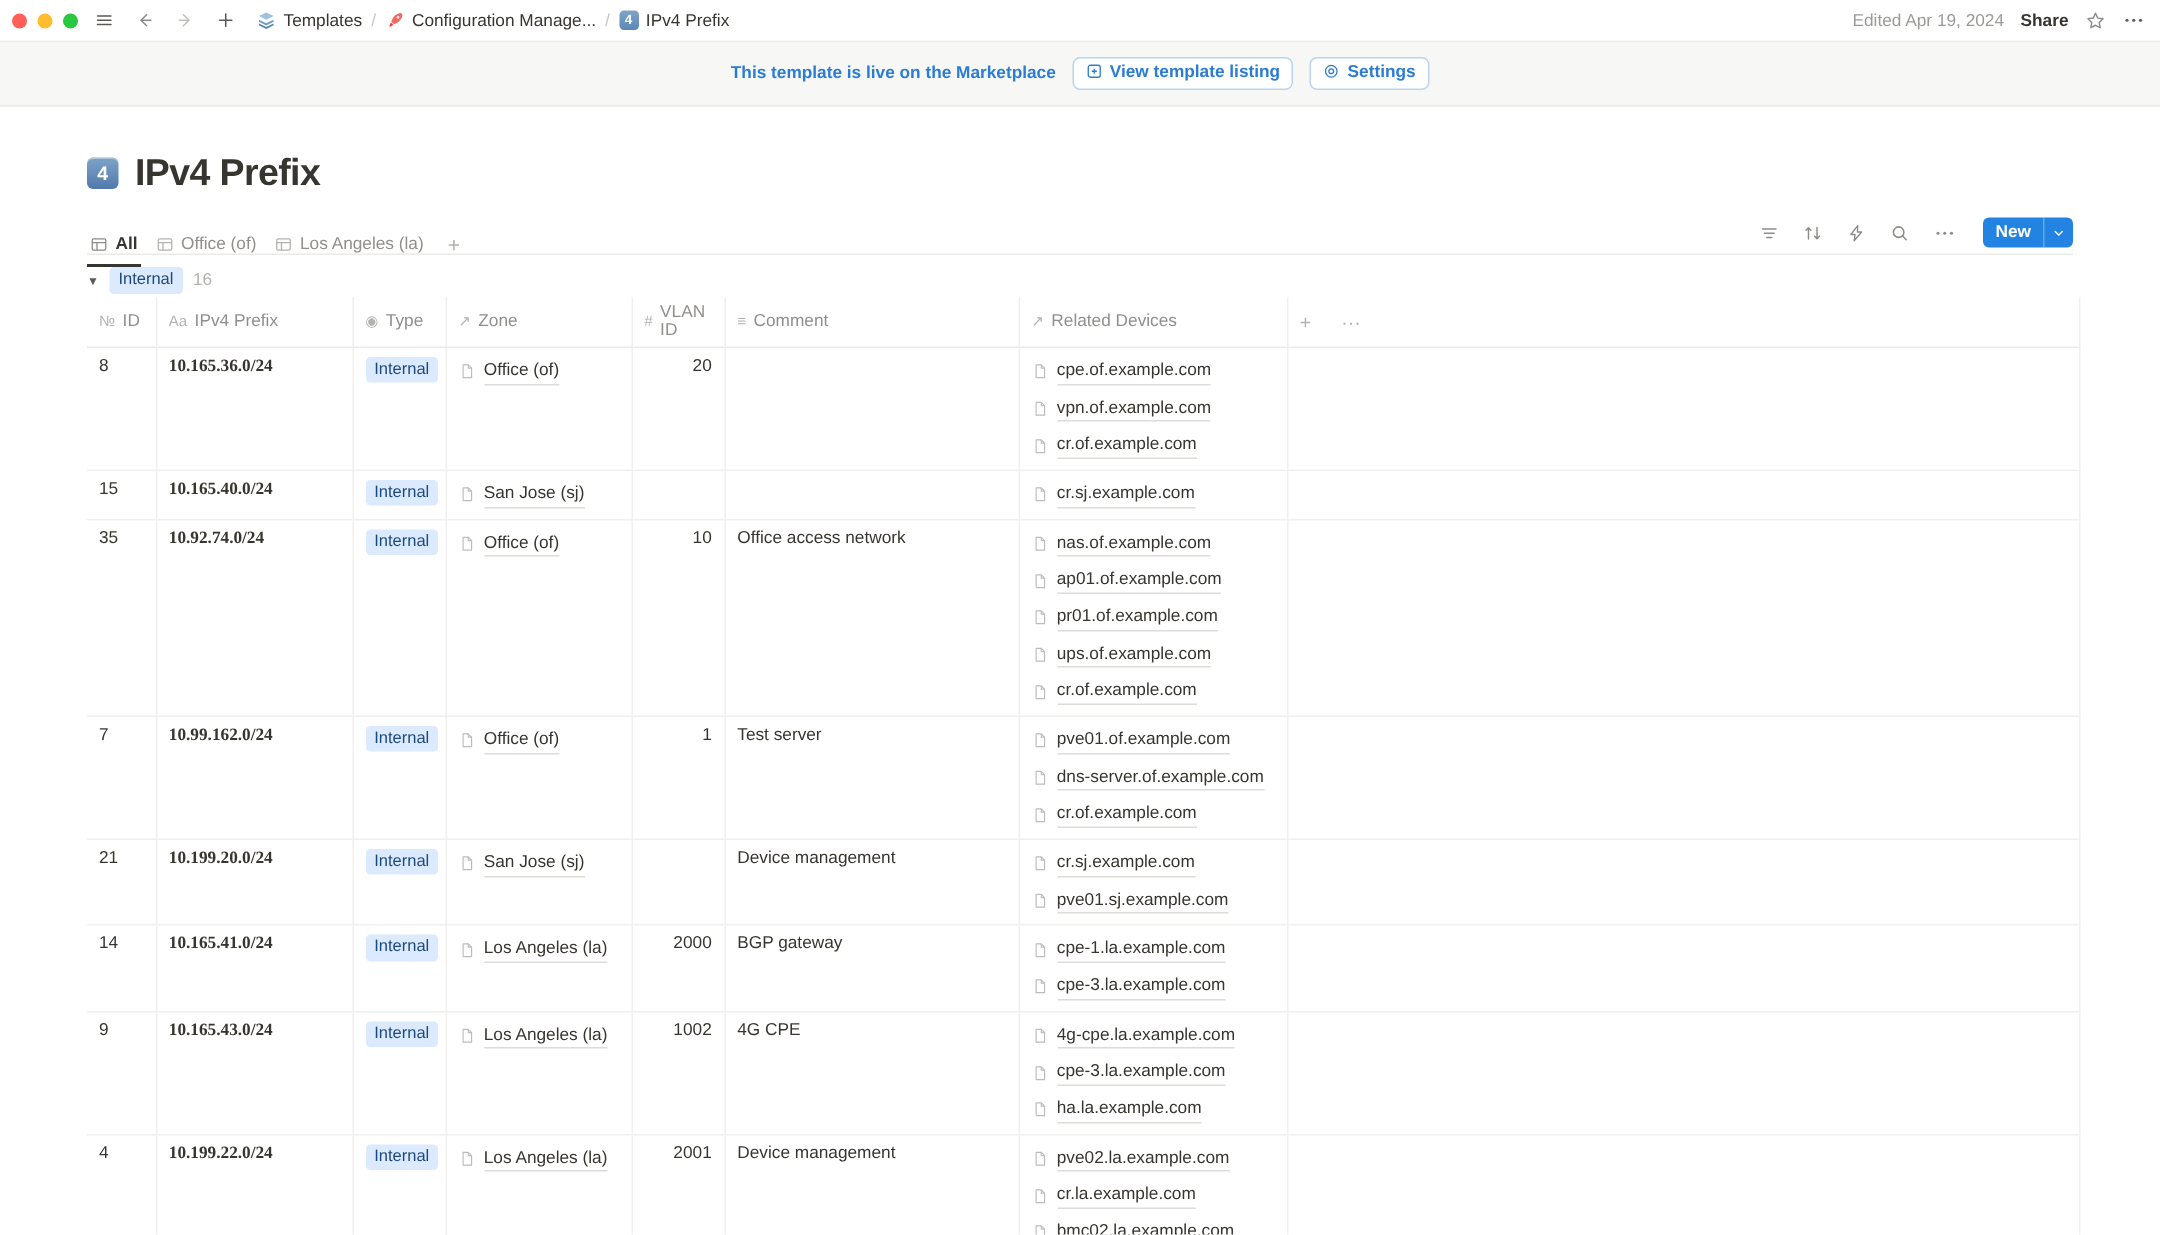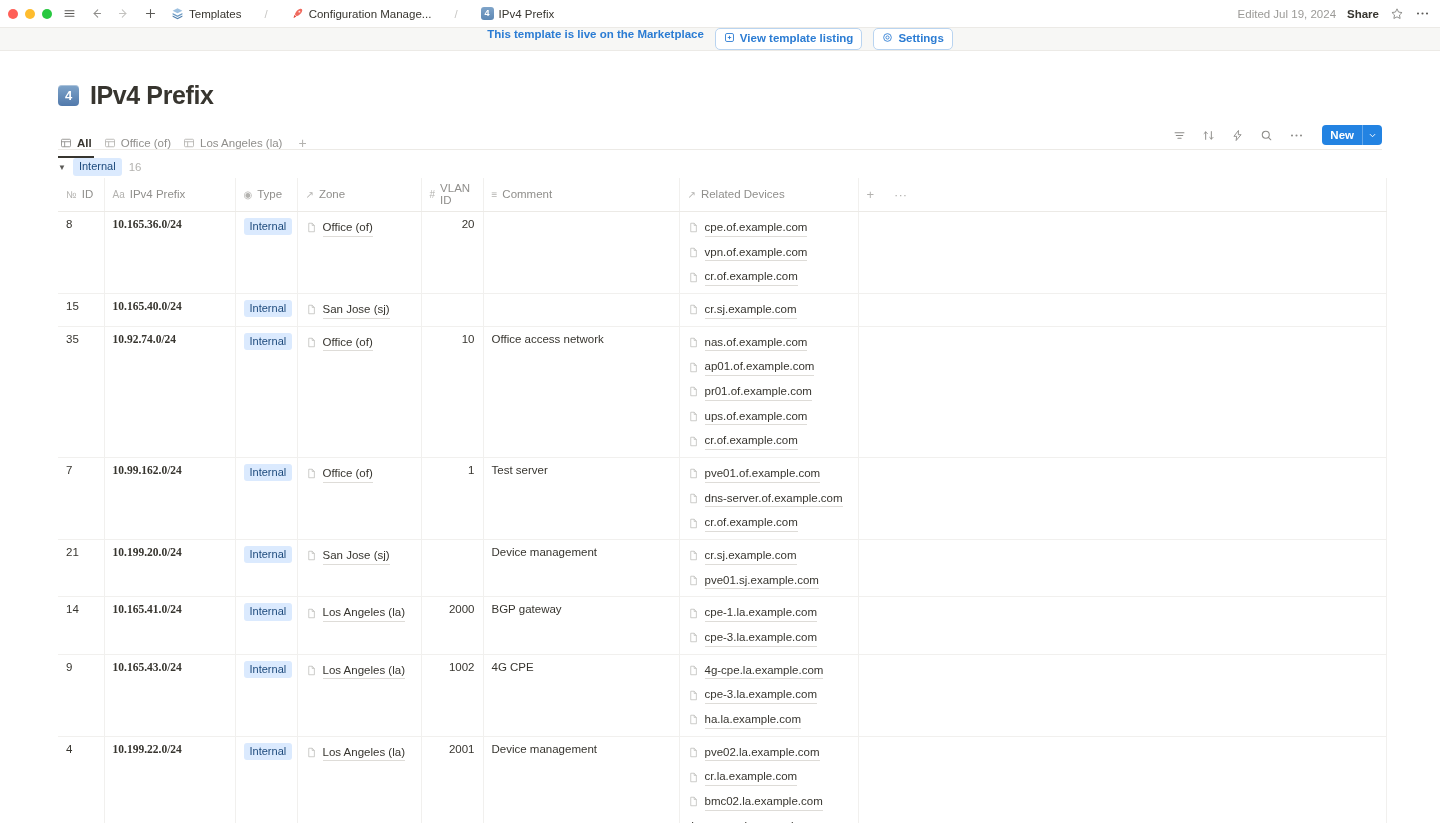--- a/index.html
+++ b/index.html
@@ -23,21 +23,21 @@
   .traffic { display: flex; align-items: center; gap: 7px; margin-right: 11px; }
   .dot { width: 10px; height: 10px; border-radius: 50%; }
   .dot.red { background: #ff5f57; }
   .dot.amber { background: #febc2e; }
   .dot.green { background: #28c840; }
 
   .nav-icons { display: flex; align-items: center; gap: 14px; margin-right: 14px; color: #9b9a97; }
   .nav-icons .ico { width: 13px; height: 13px; display: inline-flex; align-items: center; justify-content: center; cursor: pointer; }
   .nav-icons svg { display: block; }
 
-  .crumbs { display: flex; align-items: center; gap: 22px; color: #37352f; }
+  .crumbs { display: flex; align-items: center; gap: 5px; color: #37352f; }
   .crumb { display: flex; align-items: center; gap: 5px; cursor: pointer; white-space: nowrap; }
   .crumb-sep { color: #c7c6c4; padding: 0 1px; }
   .cicon { width: 13px; height: 13px; display: inline-flex; align-items: center; justify-content: center; }
   .sq-icon {
     width: 13px; height: 13px; border-radius: 3px;
     background: linear-gradient(180deg,#7fa4c9 0%,#5c87b4 100%);
     color: #fff; font-size: 9px; font-weight: bold;
     display: flex; align-items: center; justify-content: center;
     line-height: 1;
   }
@@ -45,25 +45,25 @@
   .tb-right {
     margin-left: auto; display: flex; align-items: center; gap: 11px;
     color: #787774; font-size: 11.5px;
   }
   .tb-right .edited { color: #9b9a97; }
   .tb-right .share { color: #37352f; font-weight: 600; cursor: pointer; }
   .tb-ico { color: #9b9a97; cursor: pointer; display: inline-flex; align-items: center; }
 
   
   .banner {
-    height: 24px;
+    height: 44px;
     background: #f7f7f5;
     border-top: 1px solid #eceae6;
     border-bottom: 1px solid #eceae6;
-    display: flex; justify-content: center;
+    display: flex; align-items: center; justify-content: center;
     gap: 11px;
     font-size: 11.5px;
   }
   .banner-text { color: #2b7cd3; font-weight: 600; }
   .banner-btn {
     display: flex; align-items: center; gap: 5px;
     border: 1px solid #b9d4f0; border-radius: 5px;
     background: #fff; color: #2b7cd3;
     font-size: 11.5px; font-weight: 600;
     padding: 3px 8px; cursor: pointer; line-height: 1;
@@ -248,21 +248,21 @@
       <span>Configuration Manage...</span>
     </div>
     <span class="crumb-sep">/</span>
     <div class="crumb">
       <span class="sq-icon">4</span>
       <span>IPv4 Prefix</span>
     </div>
   </div>
 
   <div class="tb-right">
-    <span class="edited">Edited Jul 19, 2024</span>
+    <span class="edited">Edited Apr 19, 2024</span>
     <span class="share">Share</span>
     <span class="tb-ico">
       <svg width="14" height="14" viewBox="0 0 16 16">
           <path d="M8 2.1l1.75 3.7 4 .55-2.9 2.8.72 3.98L8 11.25 4.43 13.1l.72-3.98-2.9-2.8 4-.55z" fill="none" stroke="#8d8c89" stroke-width="1.1" stroke-linejoin="round"></path>
         </svg>
     </span>
     <span class="tb-ico">
       <svg width="15" height="15" viewBox="0 0 16 16">
           <g fill="#5b5a57">
             <circle cx="3.2" cy="8" r="1.15"></circle>

